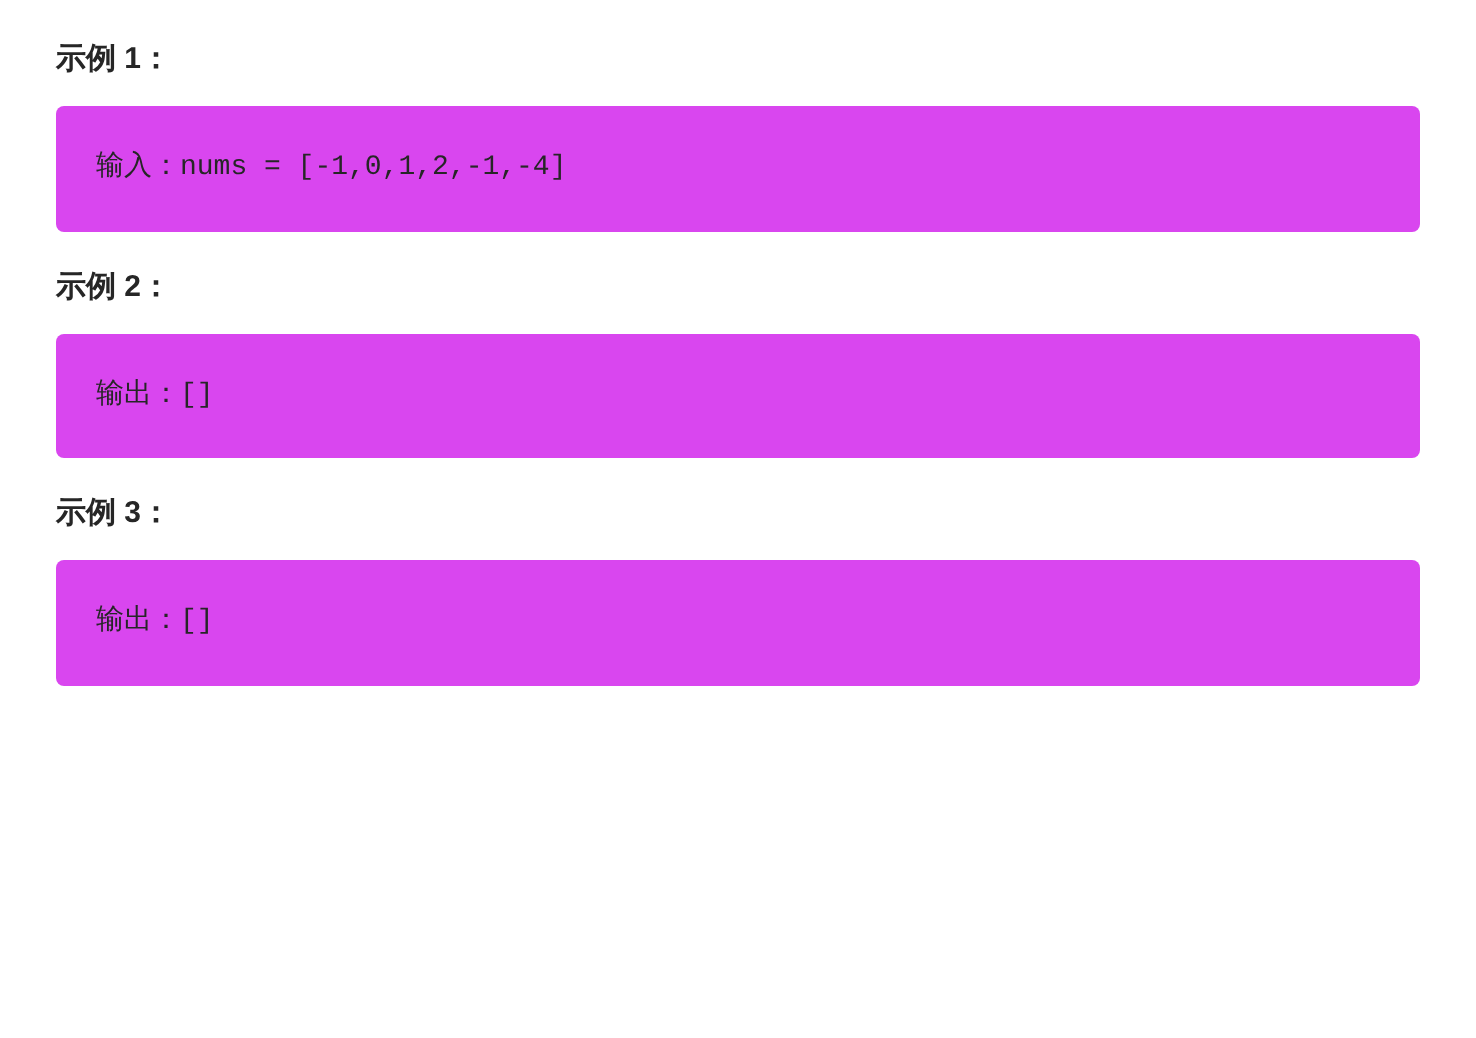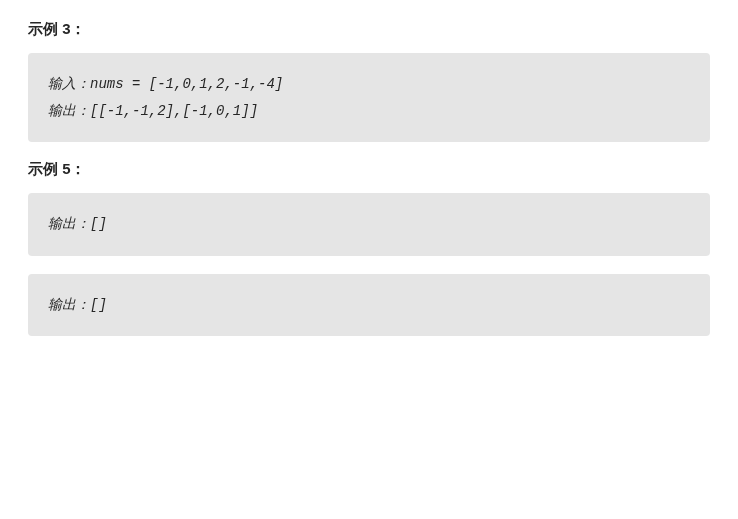--- a/index.html
+++ b/index.html
@@ -17,51 +17,50 @@
     .example-block {
       margin-bottom: 18px;
     }
     .example-title {
       font-size: 15px;
       font-weight: 700;
       color: #262626;
       margin-bottom: 14px;
     }
     .code-block {
-      background: #e5e5e5;
+      background: #d946ef;
       border-radius: 4px;
       padding: 18px 20px;
       font-family: "SFMono-Regular", Consolas, "Liberation Mono", Menlo, Courier, monospace;
       font-size: 14px;
       line-height: 1.9;
       color: #262626;
-      font-style: italic;
     }
     .code-line {
       white-space: pre;
     }
     .code-label {
       font-weight: 400;
     }
   </style>
 </head>
 <body>
 
 <div class="example-block">
-  <div class="example-title">示例 3：</div>
+  <div class="example-title">示例 1：</div>
   <div class="code-block">
     <div class="code-line"><span class="code-label">输入：</span><span>nums = [-1,0,1,2,-1,-4]</span></div>
-    <div class="code-line"><span class="code-label">输出：</span><span>[[-1,-1,2],[-1,0,1]]</span></div>
   </div>
 </div>
 
 <div class="example-block">
-  <div class="example-title">示例 5：</div>
+  <div class="example-title">示例 2：</div>
   <div class="code-block">
     <div class="code-line"><span class="code-label">输出：</span><span>[]</span></div>
   </div>
 </div>
 
 <div class="example-block">
+  <div class="example-title">示例 3：</div>
   <div class="code-block">
     <div class="code-line"><span class="code-label">输出：</span><span>[]</span></div>
   </div>
 </div>
 
 </body></html>

